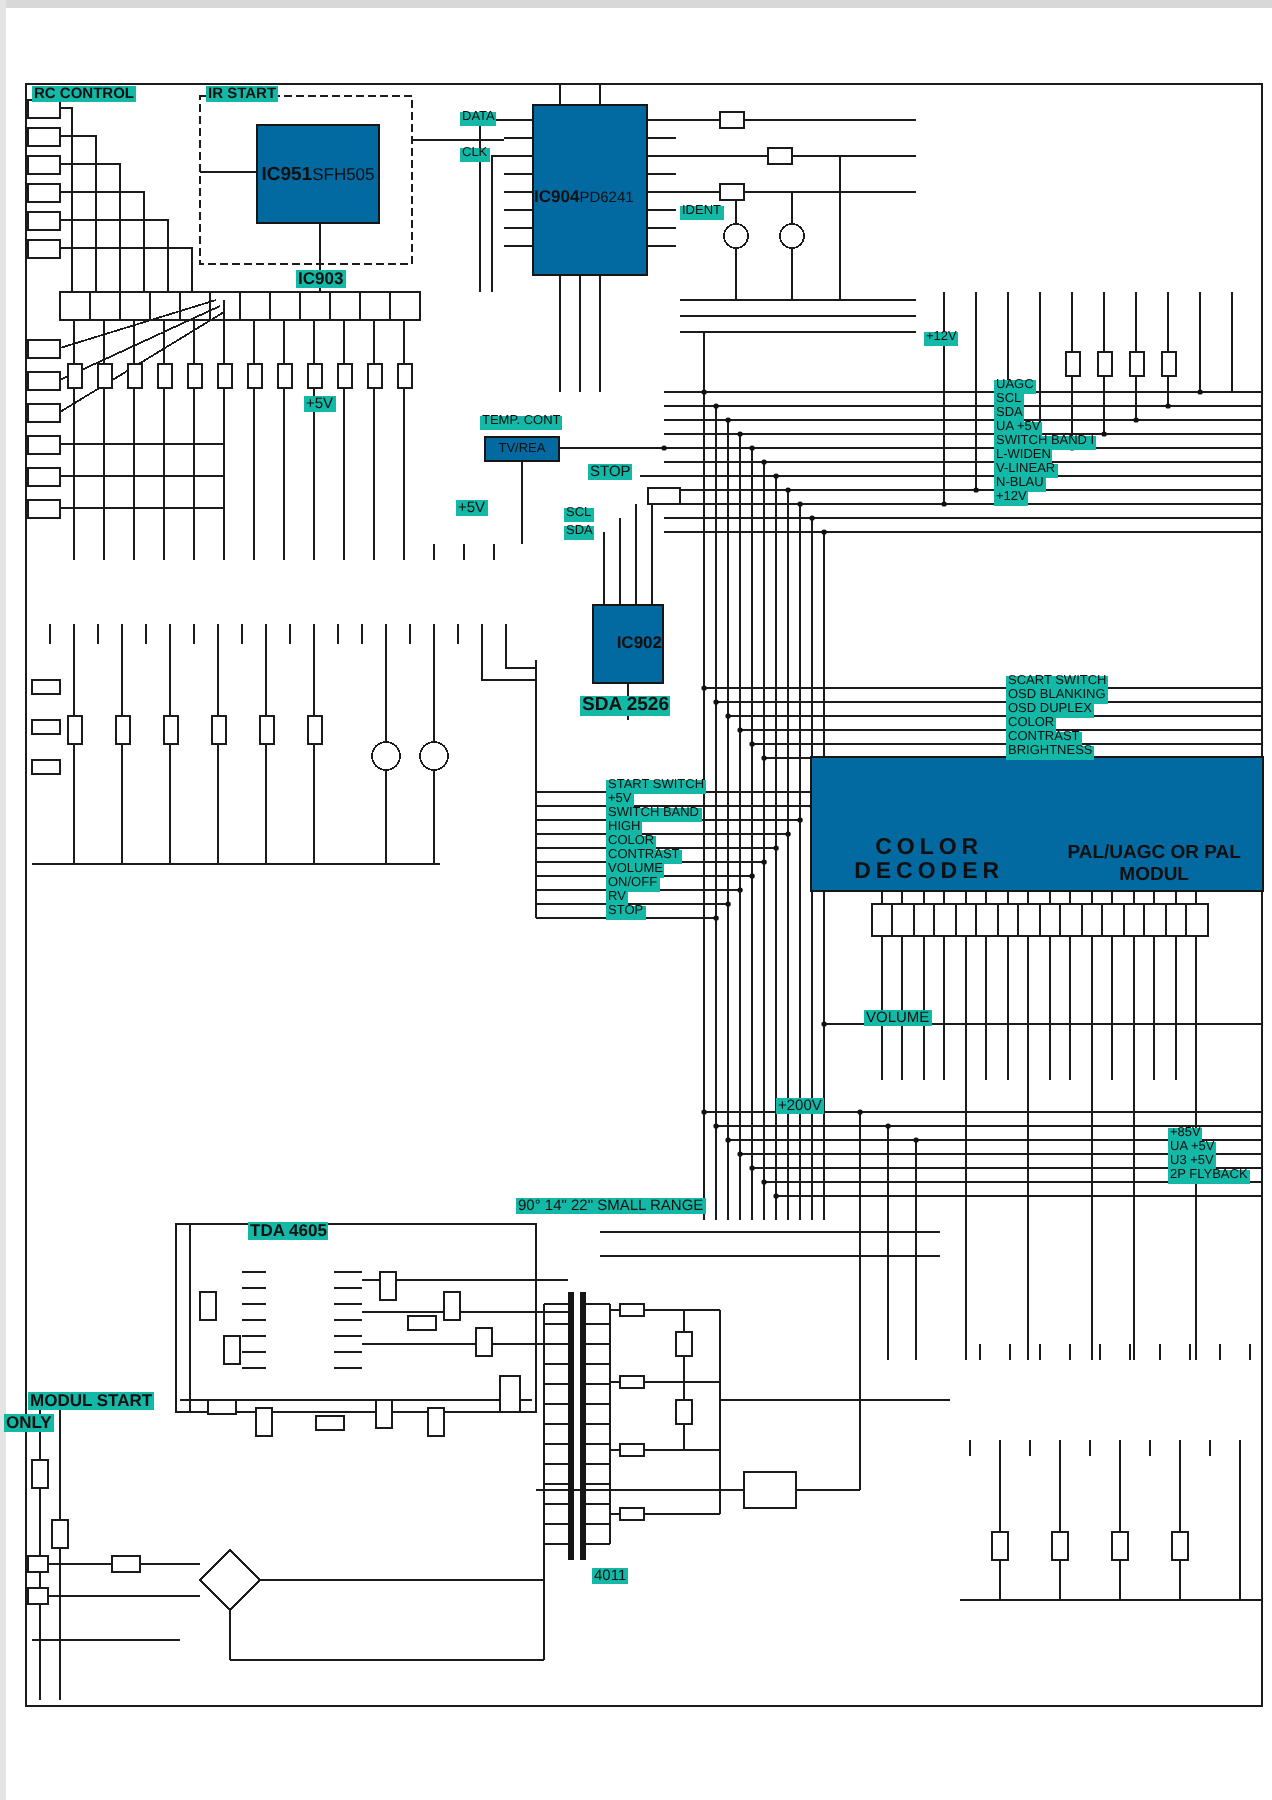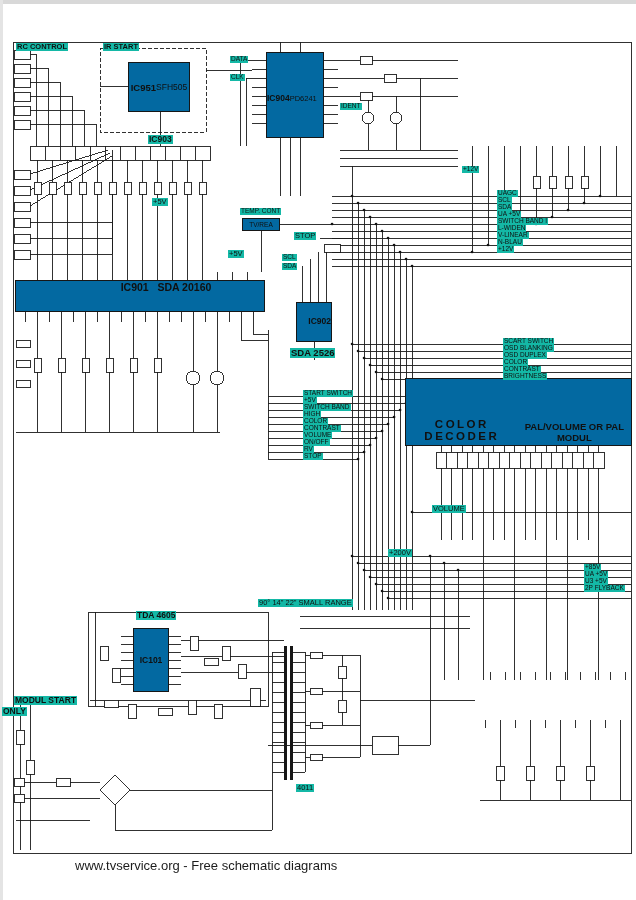--- a/index.html
+++ b/index.html
@@ -178,36 +178,30 @@
     <span class="f9 b">IC951</span>
     <span class="f8">SFH505</span>
   </div>
 
   <div class="box" style="left:266px;top:52px;width:58px;height:86px;justify-content:flex-start;padding-top:6px">
     <span class="f8 b">IC904</span>
     <span class="f7">PD6241</span>
   </div>
 
 
-  <div class="box ic901-box" style="left:15px;top:280px;width:250px;height:32px;border-width:1.5px">
-    <span class="f10 b pre">IC901   SDA 20160</span>
-  </div>
 
   <div class="box ic902-box" style="left:296px;top:302px;width:36px;height:40px">
     <span class="f8 b">IC902</span>
   </div>
 
   <div class="box dec-box" style="left:405px;top:378px;width:227px;height:68px;border-width:1.5px">
     <span class="f11 b ls">COLOR DECODER</span>
-    <span class="f9 b line2">PAL/VOLUME OR PAL MODUL</span>
-  </div>
-
-  <div class="box" style="left:133px;top:628px;width:36px;height:64px">
-    <span class="f8 b">IC101</span>
-  </div>
+    <span class="f9 b line2">PAL/UAGC OR PAL MODUL</span>
+  </div>
+
 
 
   <div class="box" style="left:242px;top:218px;width:38px;height:13px;border-width:1px">
     <span class="f6">TV/REA</span>
   </div>
 
   <div class="lbl f7 b" style="left:16px;top:43px">RC CONTROL</div>
   <div class="lbl f7 b" style="left:103px;top:43px">IR START</div>
   <div class="lbl f8 b" style="left:148px;top:135px">IC903</div>
   <div class="lbl f6" style="left:230px;top:56px">DATA</div>
@@ -217,21 +211,21 @@
   <div class="lbl f7" style="left:228px;top:250px">+5V</div>
   <div class="lbl f6" style="left:462px;top:166px">+12V</div>
   <div class="lbl f6" style="left:240px;top:208px">TEMP. CONT</div>
   <div class="lbl f7" style="left:294px;top:232px">STOP</div>
   <div class="lbl f6" style="left:282px;top:254px">SCL</div>
   <div class="lbl f6" style="left:282px;top:263px">SDA</div>
   <div class="lbl f9 b pre" style="left:290px;top:348px">SDA 2526</div>
   <div class="lbl f7" style="left:432px;top:505px">VOLUME</div>
   <div class="lbl f7" style="left:388px;top:549px">+200V</div>
   <div class="lbl f7" style="left:258px;top:599px">90° 14" 22" SMALL RANGE</div>
-  <div class="lbl f8 b" style="left:136px;top:611px">TDA 4605</div>
+  <div class="lbl f8 b" style="left:124px;top:611px">TDA 4605</div>
   <div class="lbl f7" style="left:296px;top:784px">4011</div>
   <div class="lbl f8 b" style="left:14px;top:696px">MODUL START</div>
   <div class="lbl f8 b" style="left:2px;top:707px">ONLY</div>
 
   <div class="lbl f6" style="left:497px;top:190px">UAGC</div>
   <div class="lbl f6" style="left:497px;top:197px">SCL</div>
   <div class="lbl f6" style="left:497px;top:204px">SDA</div>
   <div class="lbl f6" style="left:497px;top:211px">UA +5V</div>
   <div class="lbl f6" style="left:497px;top:218px">SWITCH BAND I</div>
   <div class="lbl f6" style="left:497px;top:225px">L-WIDEN</div>
@@ -255,14 +249,13 @@
   <div class="lbl f6" style="left:303px;top:432px">VOLUME</div>
   <div class="lbl f6" style="left:303px;top:439px">ON/OFF</div>
   <div class="lbl f6" style="left:303px;top:446px">RV</div>
   <div class="lbl f6" style="left:303px;top:453px">STOP</div>
 
   <div class="lbl f6" style="left:584px;top:564px">+85V</div>
   <div class="lbl f6" style="left:584px;top:571px">UA +5V</div>
   <div class="lbl f6" style="left:584px;top:578px">U3 +5V</div>
   <div class="lbl f6" style="left:584px;top:585px">2P FLYBACK</div>
 
-  <div class="caption f13 nobg">www.tvservice.org - Free schematic diagrams</div>
 </div>
 
 </body></html>

